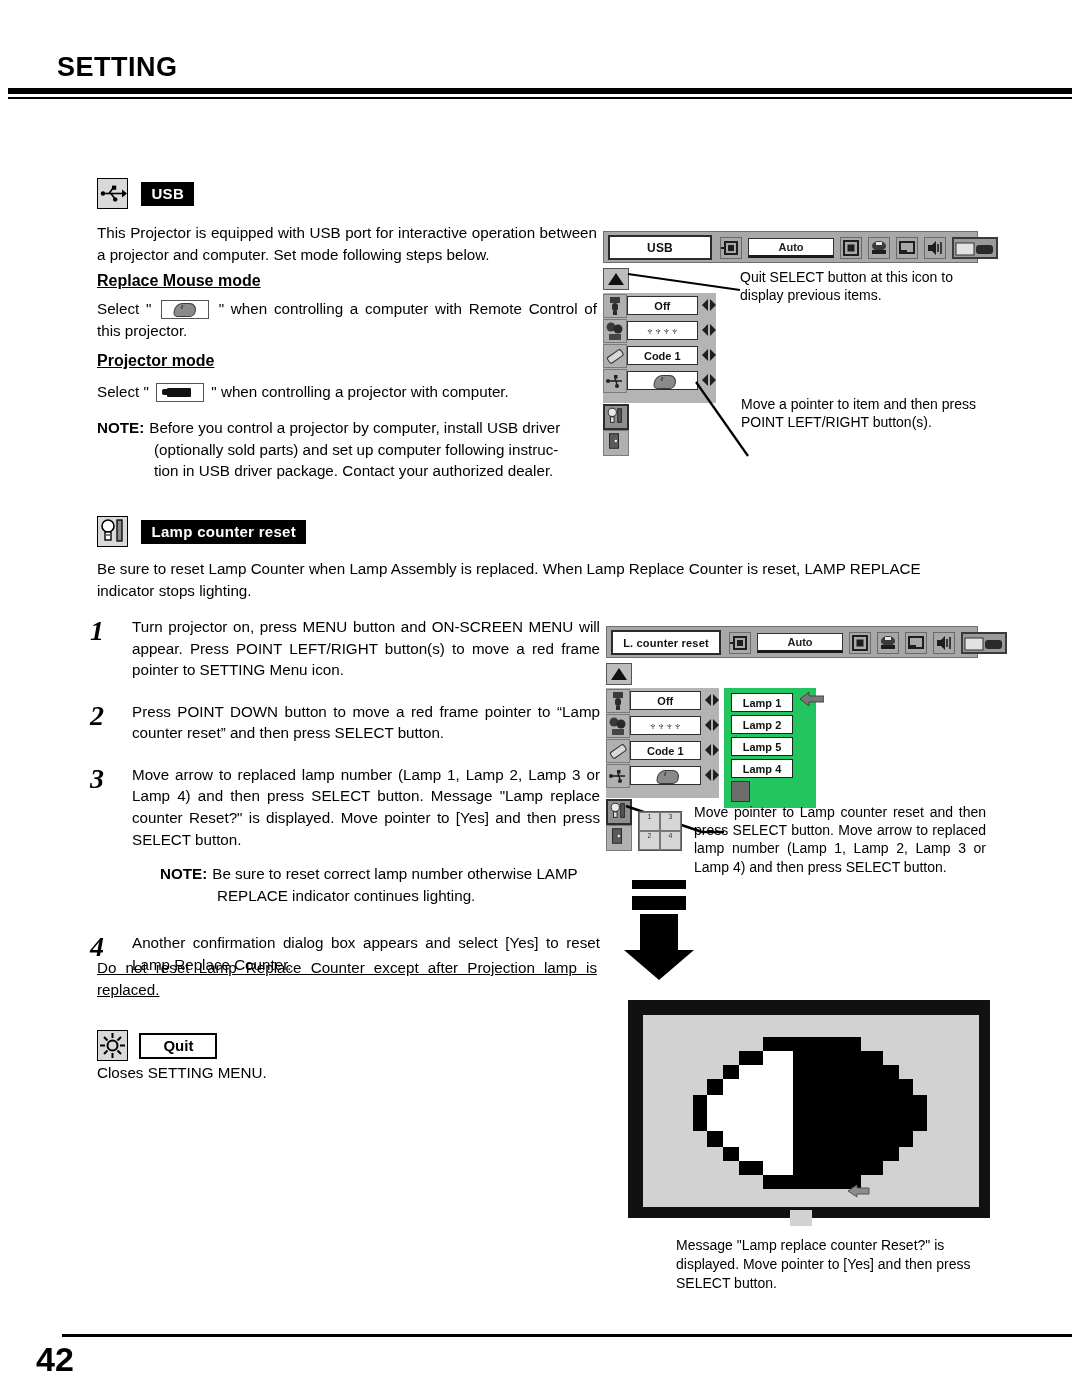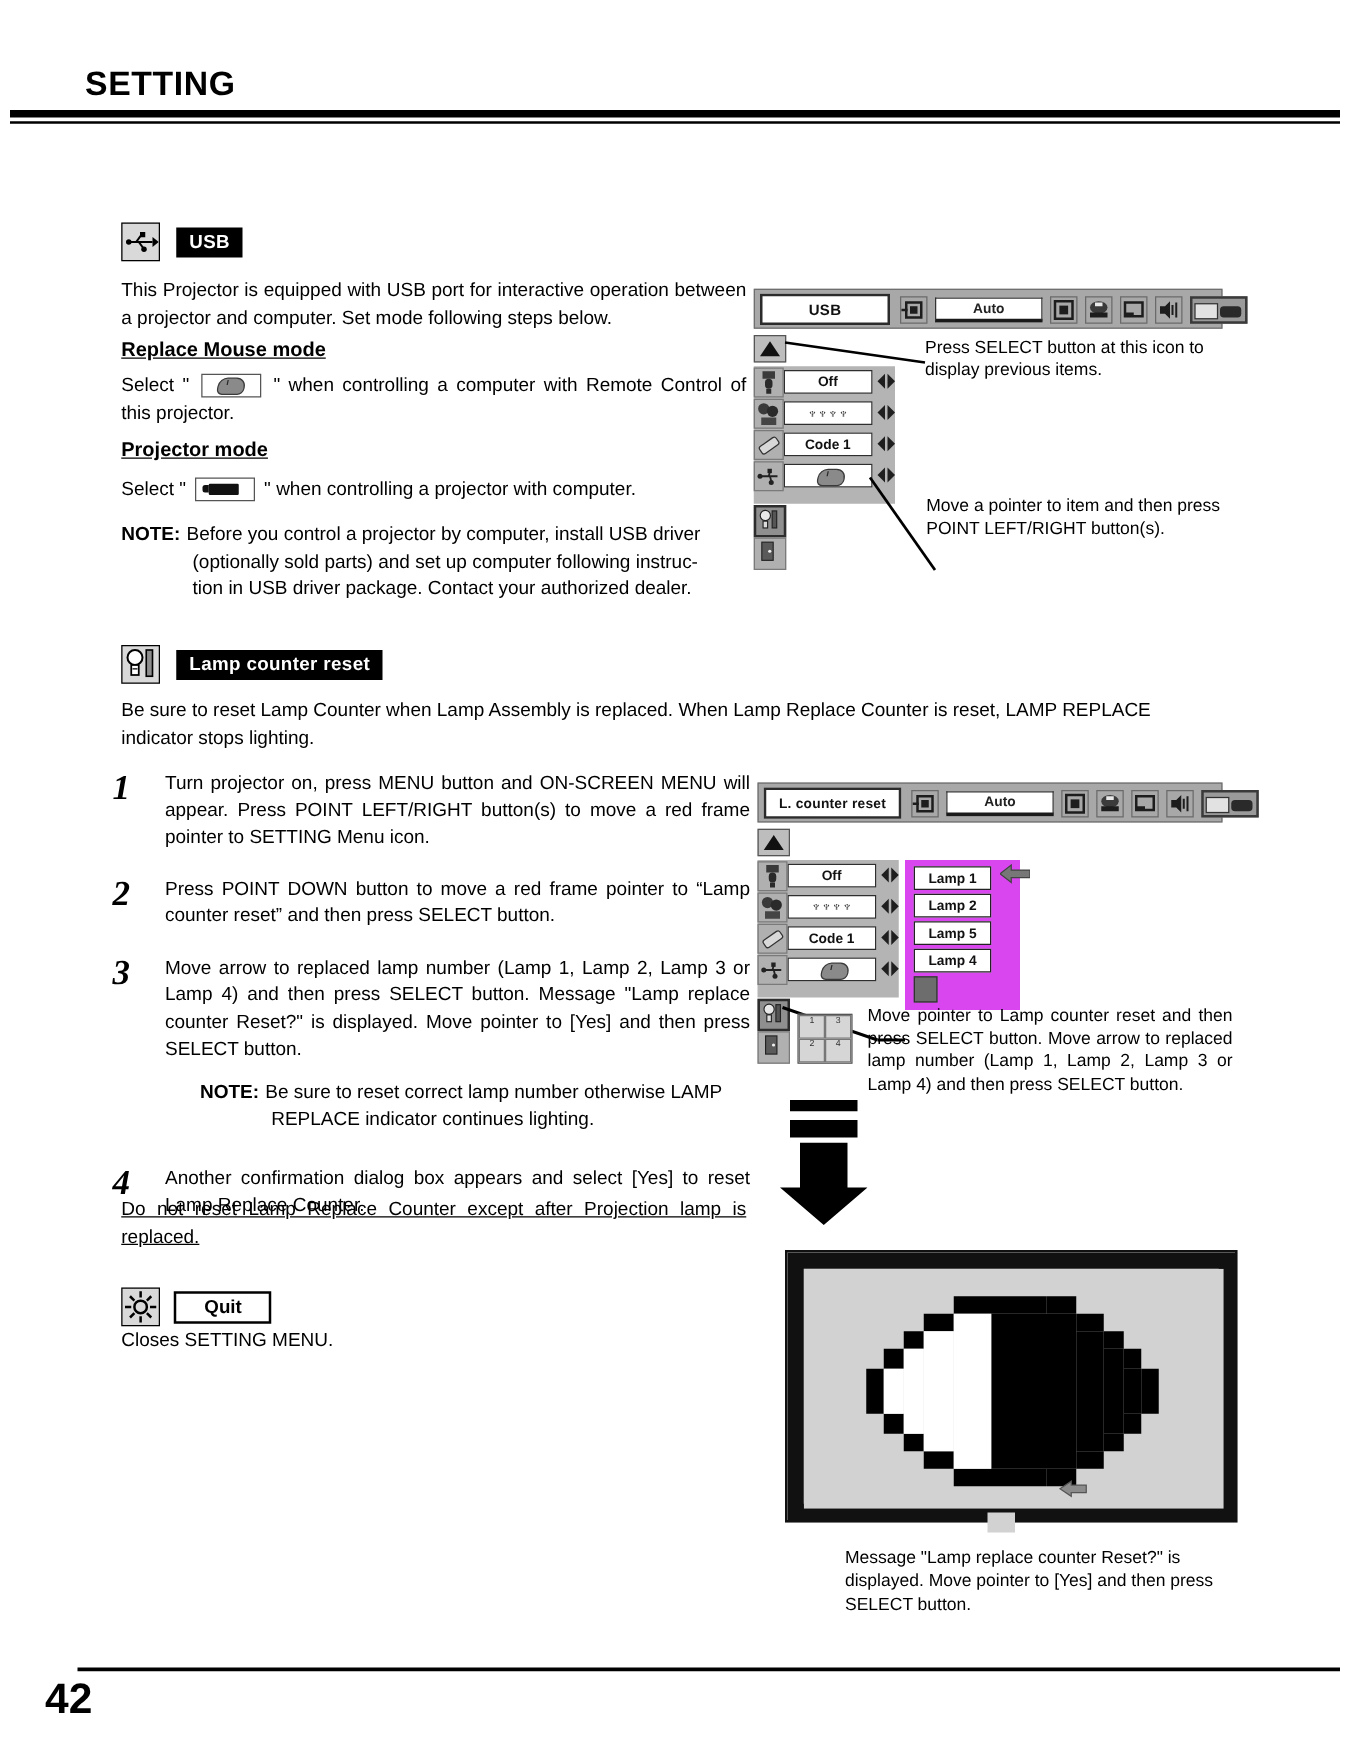--- a/index.html
+++ b/index.html
@@ -20,21 +20,20 @@
   }
 
   
   .page-title {
     position: absolute;
     left: 57px;
     top: 52px;
     font-size: 27px;
     font-weight: bold;
     letter-spacing: 0.5px;
-    margin-left: 11px;
   }
   .rule-thick {
     position: absolute;
     left: 8px;
     top: 88px;
     width: 1064px;
     height: 6px;
     background: #000;
   }
   .rule-thin {
@@ -273,21 +272,21 @@
     content: "";
     position: absolute;
     left: 4px; top: 4px;
     border-left: 8px solid transparent;
     border-right: 8px solid transparent;
     border-bottom: 12px solid #111;
   }
 
   .lamp-list {
     position: absolute;
-    background: #d946ef;
+    background: #22c55e;
     padding: 5px 7px;
   }
   .lamp-item {
     width: 62px; height: 19px;
     background: #fff;
     border: 1px solid #222;
     box-sizing: border-box;
     font-size: 11px;
     font-weight: bold;
     display: flex; align-items: center; justify-content: center;
@@ -508,21 +507,21 @@
   <div class="osd-cell" style="position:absolute; left:603px; top:430px; width:26px; height:26px;">
     <svg width="20" height="20" viewBox="0 0 22 22">
         <rect x="6" y="3" width="10" height="16" fill="#5a5a5a" stroke="#222"></rect>
         <circle cx="13" cy="11" r="1.4" fill="#eee"></circle>
       </svg>
   </div>
 
   <svg class="callout" style="left:600px; top:260px; width:180px; height:50px;" viewBox="0 0 180 50">
     <line x1="28" y1="14" x2="140" y2="30" stroke="#000" stroke-width="2.2"></line>
   </svg>
-  <div class="anno" style="left:740px; top:268px; width:248px;">Press SELECT button at this icon to display previous items.</div>
+  <div class="anno" style="left:740px; top:268px; width:248px;">Quit SELECT button at this icon to display previous items.</div>
 
   <svg class="callout" style="left:690px; top:378px; width:130px; height:85px;" viewBox="0 0 130 85">
     <line x1="6" y1="4" x2="58" y2="78" stroke="#000" stroke-width="2.2"></line>
   </svg>
   <div class="anno" style="left:741px; top:395px; width:250px;">Move a pointer to item and then press POINT LEFT/RIGHT button(s).</div>
 
   <div class="lcr-head">
     <span class="icon-box">
       <svg width="29" height="29" viewBox="0 0 29 29">
         <circle cx="10" cy="9" r="6" fill="#fff" stroke="#000" stroke-width="1.6"></circle>

